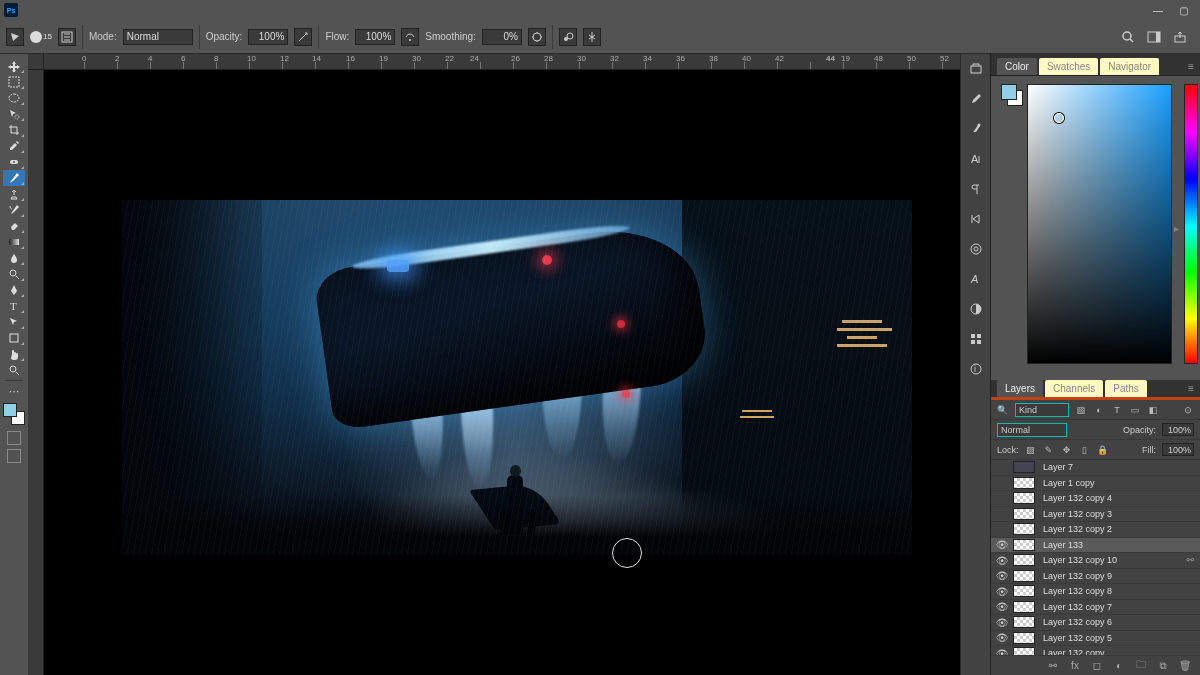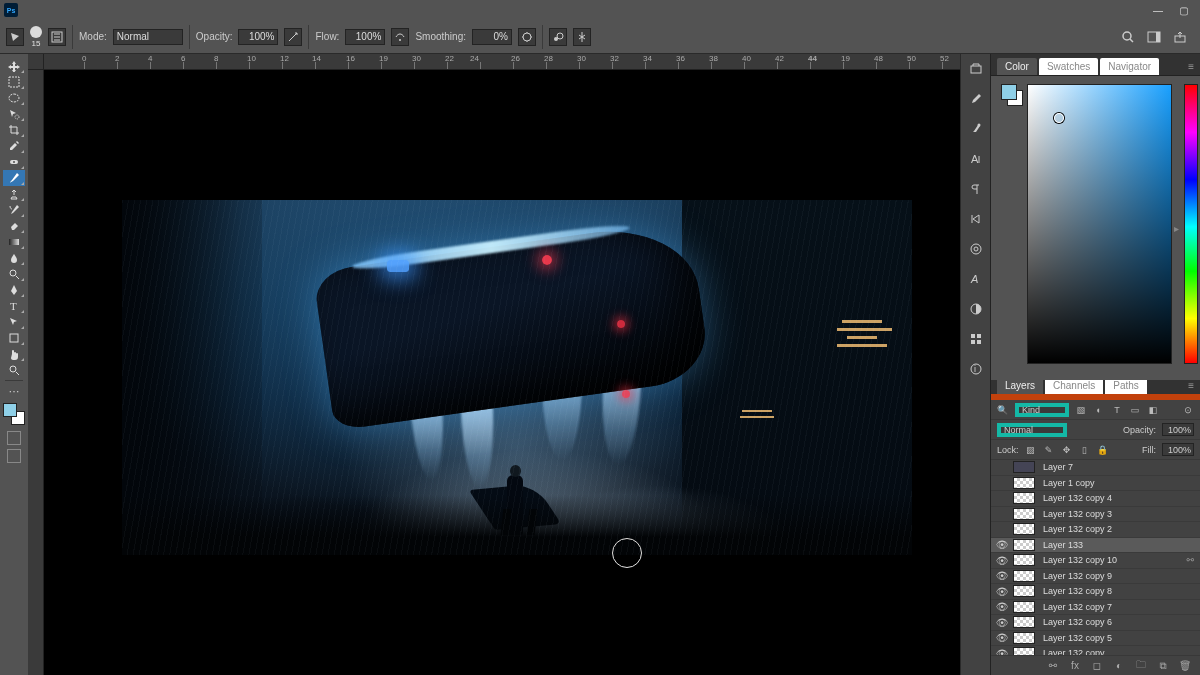--- a/index.html
+++ b/index.html
@@ -62,35 +62,35 @@
 .artwork .bldg .win { position:absolute; height:3px; background:rgba(255,200,120,0.8);}
 .artwork .rain { position:absolute; inset:0; background: repeating-linear-gradient(100deg, rgba(200,225,245,0.04) 0 1px, transparent 1px 6px);}
 .artwork .ground { position:absolute; left:0; right:0; bottom:0; height:60px; background:linear-gradient(180deg, transparent, #020406 70%);}
 .artwork .fgdark { position:absolute; left:0; top:0; width:140px; height:100%; background:linear-gradient(90deg, #02060b, rgba(2,6,11,0.2));}
 
 .rtools { width: 30px; background: #424242; display: flex; flex-direction: column; align-items: center; padding-top: 6px; gap: 12px; border-left:1px solid #2a2a2a;}
 .rtool { width: 20px; height: 18px; color: #ccc; display:flex; align-items:center; justify-content:center;}
 
 .panels { width: 210px; background: #323232; display: flex; flex-direction: column; border-left: 1px solid #222;}
 .panel-tabs { display: flex; height: 22px; background: #323232; align-items: flex-end; padding-left:6px; gap:2px; border-bottom:1px solid #222;}
-.panel-tab { padding: 3px 8px; font-size: 10px; color: #888; background:#ffffff; border-radius:2px 2px 0 0;}
+.panel-tab { padding: 3px 8px; font-size: 10px; color: #888; background:#fef9c3; border-radius:2px 2px 0 0;}
 .panel-tab.active { color: #eee; background:#535353;}
 .color-panel { height: 304px; background: #535353; display:flex; padding:8px 2px 8px 10px; gap:2px;}
 .color-swatch-pair { width:22px; position:relative; height:22px; margin-right:2px;}
 .color-swatch-pair .fg { position:absolute; top:0; left:0; width:16px; height:16px; border:1px solid #222;}
 .color-swatch-pair .bg { position:absolute; bottom:0; right:0; width:16px; height:16px; background:#fff; border:1px solid #222;}
 .sat-box { flex:1; height:280px; position:relative; background: linear-gradient(to bottom, transparent, #000), linear-gradient(to right, #fff, #19a0ff); border:1px solid #222;}
 .sat-cursor { position:absolute; width:10px; height:10px; border:1px solid #fff; border-radius:50%; transform:translate(-5px,-5px); box-shadow:0 0 0 1px #000;}
 .hue-bar { width:14px; height:280px; background: linear-gradient(to bottom, #f00, #f0f 17%, #00f 34%, #0ff 51%, #0f0 67%, #ff0 84%, #f00); border:1px solid #222;}
 .expand-arrow { width:8px; align-self:center; color:#888;}
 
 .layers-panel { flex:1; background:#424242; display:flex; flex-direction:column; overflow:hidden;}
-.lp-tabs { display:flex; height:20px; align-items:flex-end; padding-left:6px; gap:2px; background:#323232; border-bottom:6px solid #c2410c;}
+.lp-tabs { display:flex; height:20px; align-items:flex-end; padding-left:6px; gap:2px; background:#323232; border-bottom:3px solid #c2410c;}
 .lp-row { height:20px; display:flex; align-items:center; padding:0 6px; gap:6px; font-size:9px; color:#ccc; background:#424242; border-bottom:1px solid #383838;}
-.lp-row .sel { width:54px; height:14px; background:#3a3a3a; border:4px solid #14b8a6; font-size:9px; padding:0 3px; display:flex; align-items:center;}
+.lp-row .sel { width:54px; height:14px; background:#3a3a3a; border:1px solid #14b8a6; font-size:9px; padding:0 3px; display:flex; align-items:center;}
 .lp-row .ico { width:12px; height:12px; display:flex; align-items:center; justify-content:center; color:#bbb;}
 .lp-row .field { width:32px; height:13px; background:#3a3a3a; border:1px solid #232323; font-size:9px; padding:0 2px; display:flex; align-items:center; justify-content:flex-end;}
 .layer-list { flex:1; overflow:auto; background:#424242;}
 .layer-item { height:15.5px; display:flex; align-items:center; padding-left:4px; background:#424242; border-bottom:1px solid #3a3a3a; gap:4px;}
 .layer-item.selected { background:#5a5a5a;}
 .layer-item .eye { width:14px; height:12px; display:flex; align-items:center; justify-content:center; color:#ccc; font-size:10px;}
 .layer-item .thumb { width:22px; height:12px; border:1px solid #222; background:repeating-conic-gradient(#ccc 0 25%, #fff 0 50%) 0 0/6px 6px;}
 .layer-item .thumb.dark { background:#445; background-image:none;}
 .layer-item .name { font-size:9px; color:#ddd; padding-left:4px;}
 .layer-item .link { margin-left:auto; margin-right:6px; color:#999; font-size:9px;}
@@ -108,21 +108,21 @@
   <div class="wc-btn">—</div>
   <div class="wc-btn">▢</div>
 </div>
 
 <div class="optionsbar">
   <div class="ob-btn">
       <svg width="12" height="12">
         <path d="M2 2 L10 5 L4 10 Z" fill="#ccc"></path>
       </svg>
     </div>
-  <div style="display:flex;flex-direction:column;align-items:center;gap:1px;">
+  <div style="display:flex;flex-direction:row;align-items:center;gap:1px;">
     <div style="width:12px;height:12px;background:#dcdcdc;border-radius:50%;"></div>
     <span style="font-size:8px;">15</span>
   </div>
   <div class="ob-btn">
       <svg width="12" height="12">
         <rect x="1" y="1" width="10" height="10" fill="none" stroke="#ccc"></rect>
         <path d="M3 3h6M3 6h6M3 9h6" stroke="#ccc"></path>
       </svg>
     </div>
   <div class="ob-sep"></div>
@@ -378,21 +378,21 @@
         <div class="num" style="left: 601px;">34</div>
         <div class="tick" style="left: 601px;"></div>
         <div class="num" style="left: 634px;">36</div>
         <div class="tick" style="left: 634px;"></div>
         <div class="num" style="left: 667px;">38</div>
         <div class="tick" style="left: 667px;"></div>
         <div class="num" style="left: 700px;">40</div>
         <div class="tick" style="left: 700px;"></div>
         <div class="num" style="left: 733px;">42</div>
         <div class="tick" style="left: 733px;"></div>
-        <div class="num" style="left: 766px; font-weight: bold;">44</div>
+        <div class="num" style="left: 784px; font-weight: bold;">44</div>
         <div class="tick" style="left: 766px;"></div>
         <div class="num" style="left: 799px;">19</div>
         <div class="tick" style="left: 799px;"></div>
         <div class="num" style="left: 832px;">48</div>
         <div class="tick" style="left: 832px;"></div>
         <div class="num" style="left: 865px;">50</div>
         <div class="tick" style="left: 865px;"></div>
         <div class="num" style="left: 898px;">52</div>
         <div class="tick" style="left: 898px;"></div>
       </div>

